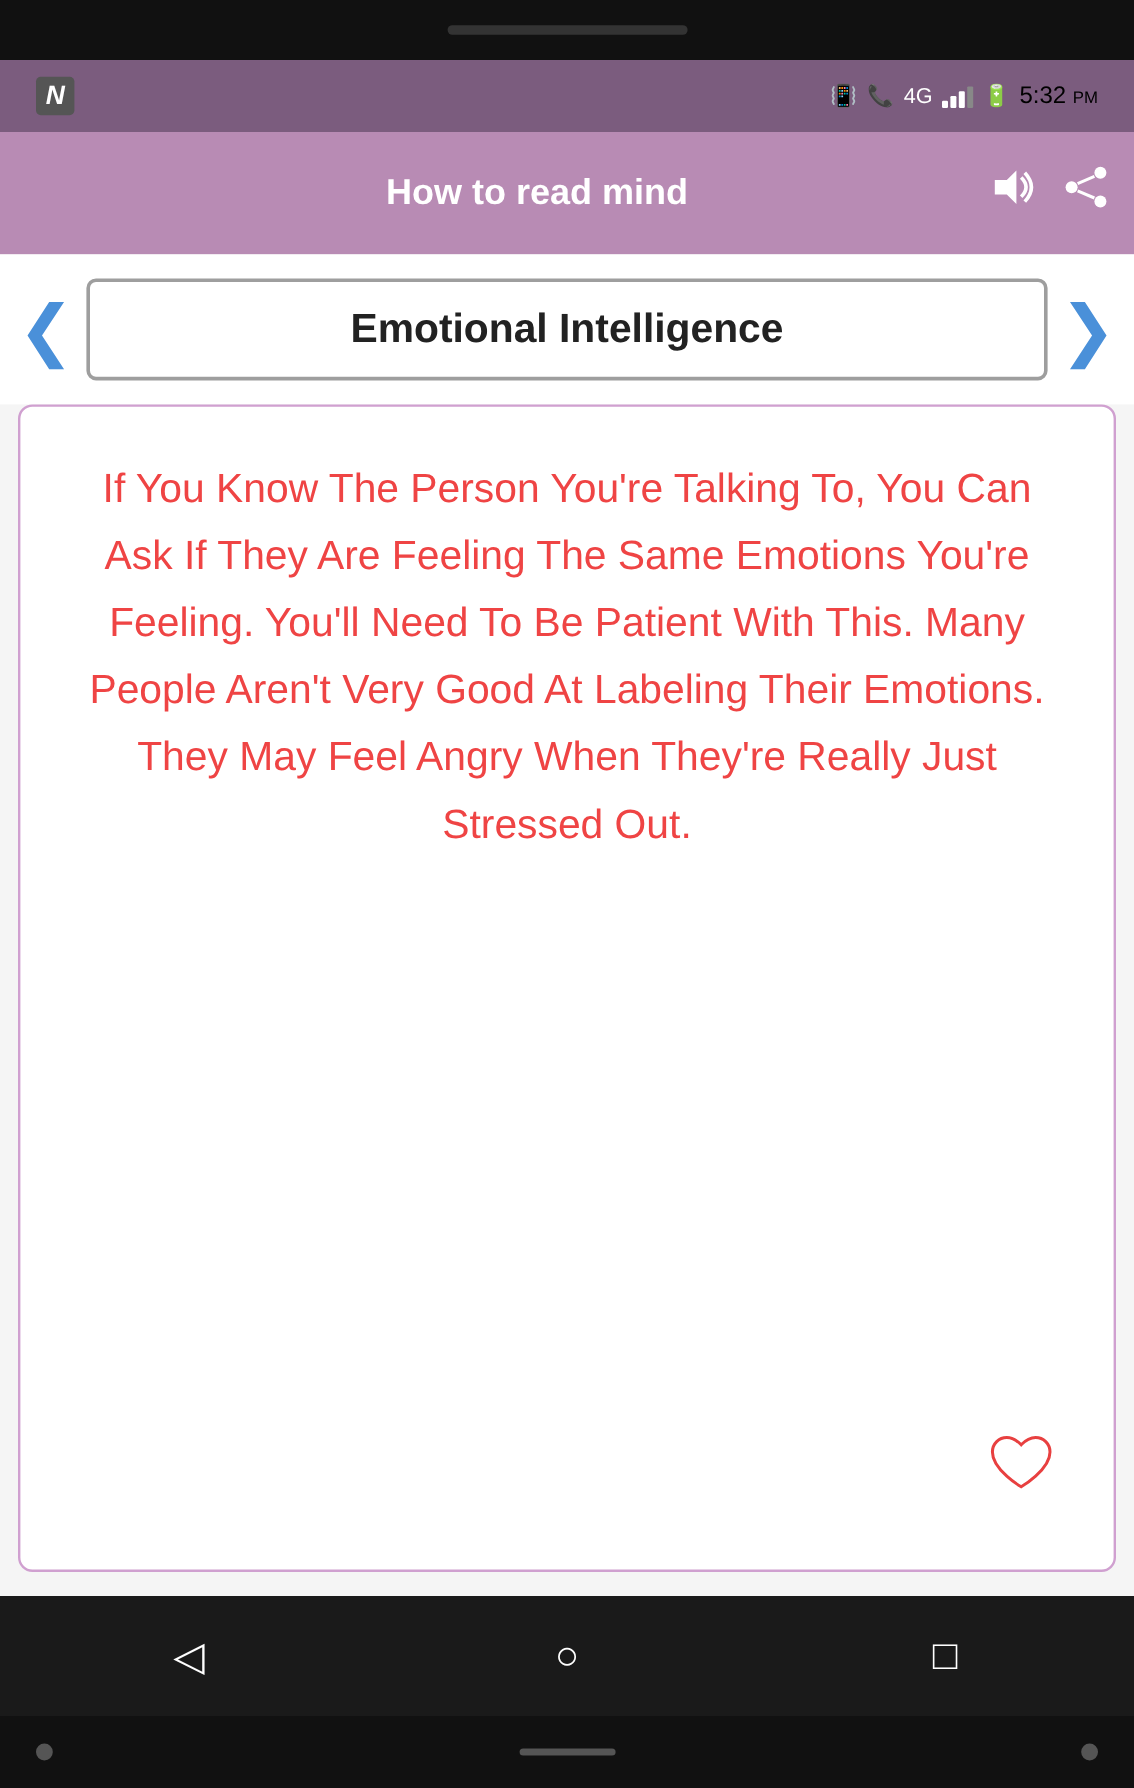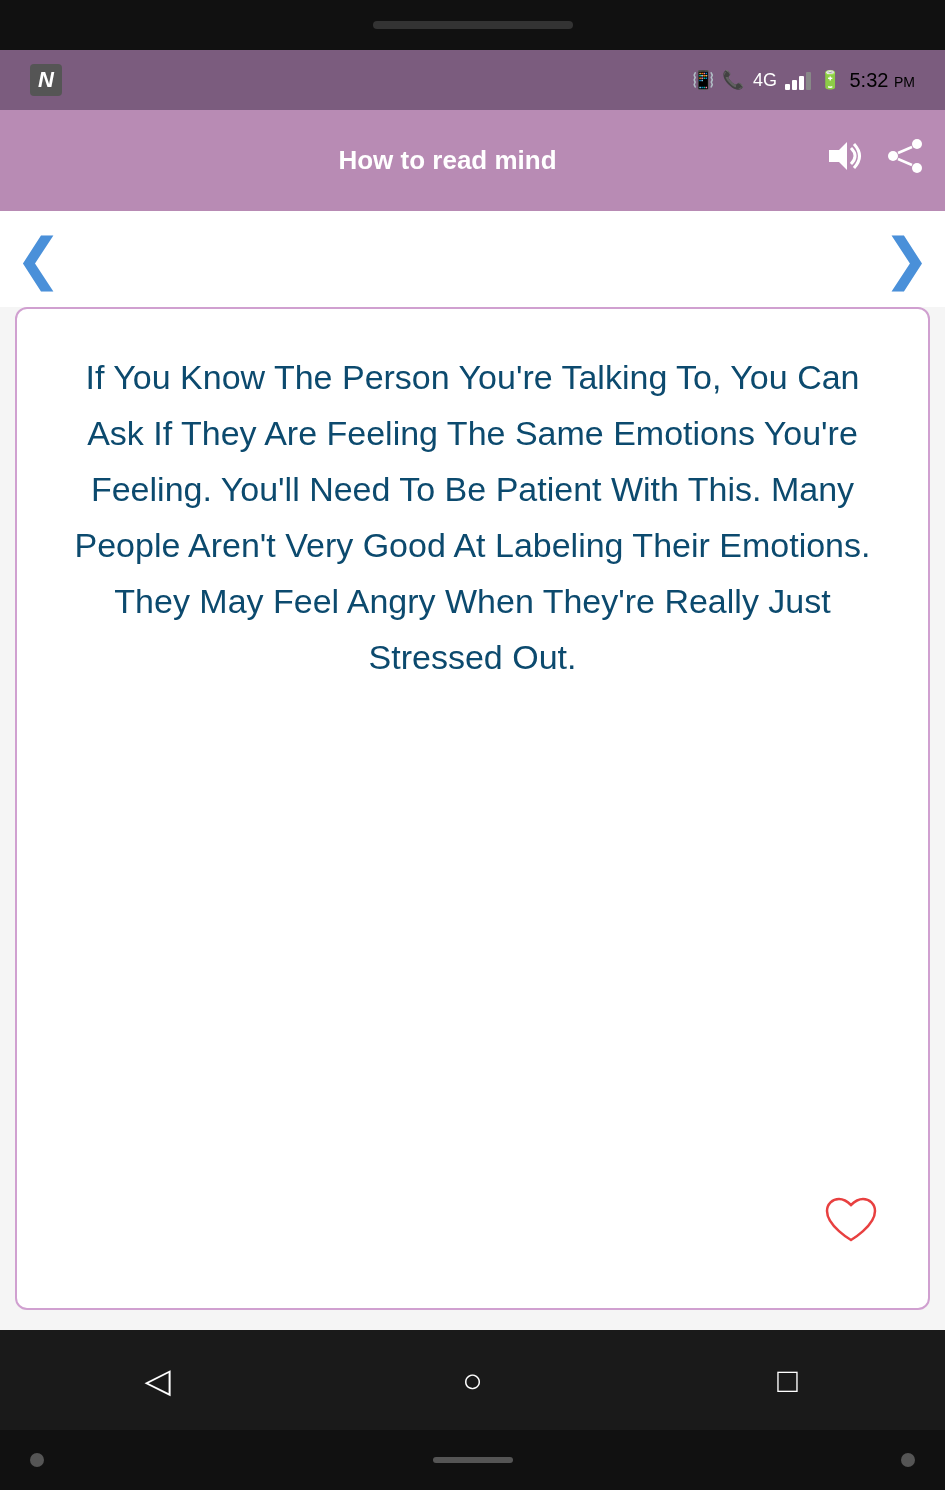--- a/index.html
+++ b/index.html
@@ -105,21 +105,21 @@
       width: 100%;
       background: #b88bb4;
       padding: 28px 20px;
       display: flex;
       align-items: center;
       justify-content: space-between;
     }
 
     .app-title {
       color: white;
-      font-size: 26px;
+      font-size: 30px;
       font-weight: bold;
       flex: 1;
       text-align: center;
     }
 
     .header-icon {
       color: white;
       font-size: 38px;
       cursor: pointer;
     }
@@ -165,21 +165,21 @@
       border-radius: 12px;
       padding: 40px 50px;
       flex: 1;
       position: relative;
       overflow: hidden;
     }
 
     .content-text {
       font-size: 34px;
       line-height: 1.65;
-      color: #0c4a6e;
+      color: #ef4444;
       text-align: center;
     }
 
     .heart-icon {
       position: absolute;
       bottom: 50px;
       right: 50px;
       font-size: 52px;
       color: #e84040;
       cursor: pointer;
@@ -310,20 +310,23 @@
             <circle cx="8" cy="18" r="5" fill="white"></circle>
             <line x1="13" y1="15" x2="27" y2="9" stroke="white" stroke-width="2.5"></line>
             <line x1="13" y1="21" x2="27" y2="27" stroke="white" stroke-width="2.5"></line>
           </svg>
         </span>
       </div>
     </div>
 
     <div class="nav-row">
       <span class="nav-arrow">❮</span>
+      <div class="nav-title-box">
+        <span class="nav-title-text">Emotional Intelligence</span>
+      </div>
       <span class="nav-arrow">❯</span>
     </div>
 
     <div class="content-card">
       <p class="content-text">If You Know The Person You're Talking To, You Can Ask If They Are Feeling The Same Emotions You're Feeling. You'll Need To Be Patient With This. Many People Aren't Very Good At Labeling Their Emotions. They May Feel Angry When They're Really Just Stressed Out.</p>
 
       <div class="heart-icon">
         <svg class="heart-svg" viewBox="0 0 54 50" fill="none" xmlns="http://www.w3.org/2000/svg">
           <path d="M27 44 C27 44 3 30 3 15 C3 8 8.5 3 15 3 C19.5 3 23.5 5.5 27 9 C30.5 5.5 34.5 3 39 3 C45.5 3 51 8 51 15 C51 30 27 44 27 44Z" stroke="#e84040" stroke-width="2.5" fill="none"></path>
         </svg>

